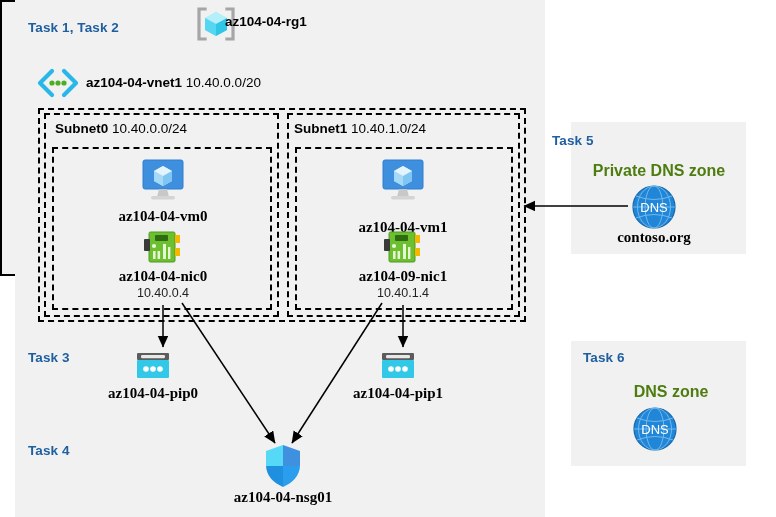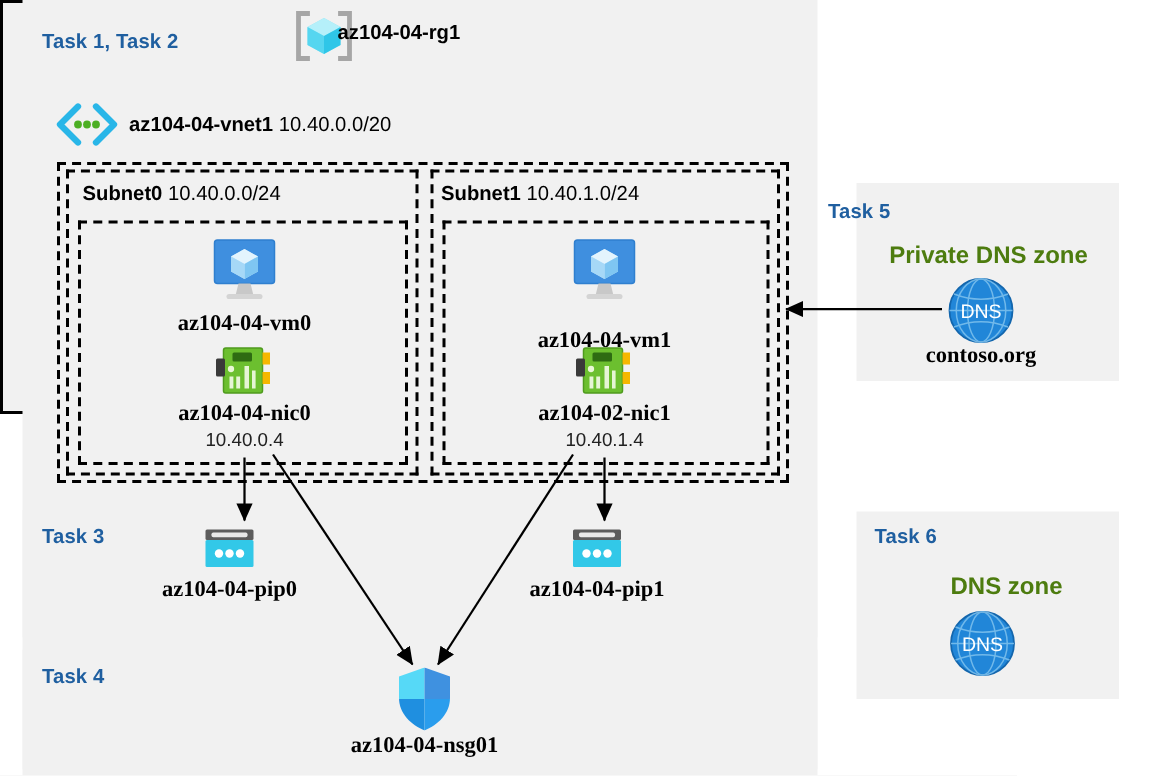--- a/index.html
+++ b/index.html
@@ -194,21 +194,21 @@
       <rect x="31" y="5" width="5" height="8" fill="#f5b700"></rect>
       <rect x="31" y="18" width="5" height="8" fill="#f5b700"></rect>
       <rect x="11" y="5" width="13" height="6" rx="1" fill="#2e6b12"></rect>
       <circle cx="10" cy="16" r="2.1" fill="#eaf7d8"></circle>
       <rect x="9" y="21" width="2.6" height="8" fill="#e6f5d5"></rect>
       <rect x="13.5" y="21" width="2.6" height="8" fill="#e6f5d5"></rect>
       <rect x="19" y="14" width="3" height="15" fill="#e6f5d5"></rect>
       <rect x="24" y="17" width="2.4" height="12" fill="#e6f5d5"></rect>
     </svg>
   </div>
-  <div class="node-label" style="left:403px;top:268px;">az104-02-nic1</div>
+  <div class="node-label" style="left:403px;top:268px;">az104-09-nic1</div>
   <div class="node-sub" style="left:403px;top:286px;">10.40.1.4</div>
 
   <div class="task-label" style="left:28px;top:350px;">Task 3</div>
 
   <div class="icon" style="left:134px;top:351px;">
     <svg width="38" height="30" viewBox="0 0 38 30">
       <rect x="3" y="2" width="32" height="7" rx="1" fill="#5c5c5c"></rect>
       <rect x="7" y="4" width="24" height="3.2" rx="1.2" fill="#e8e8e8"></rect>
       <rect x="3" y="9" width="32" height="18" rx="1" fill="#32c8e8"></rect>
       <circle cx="12" cy="18" r="2.8" fill="#ffffff"></circle>

